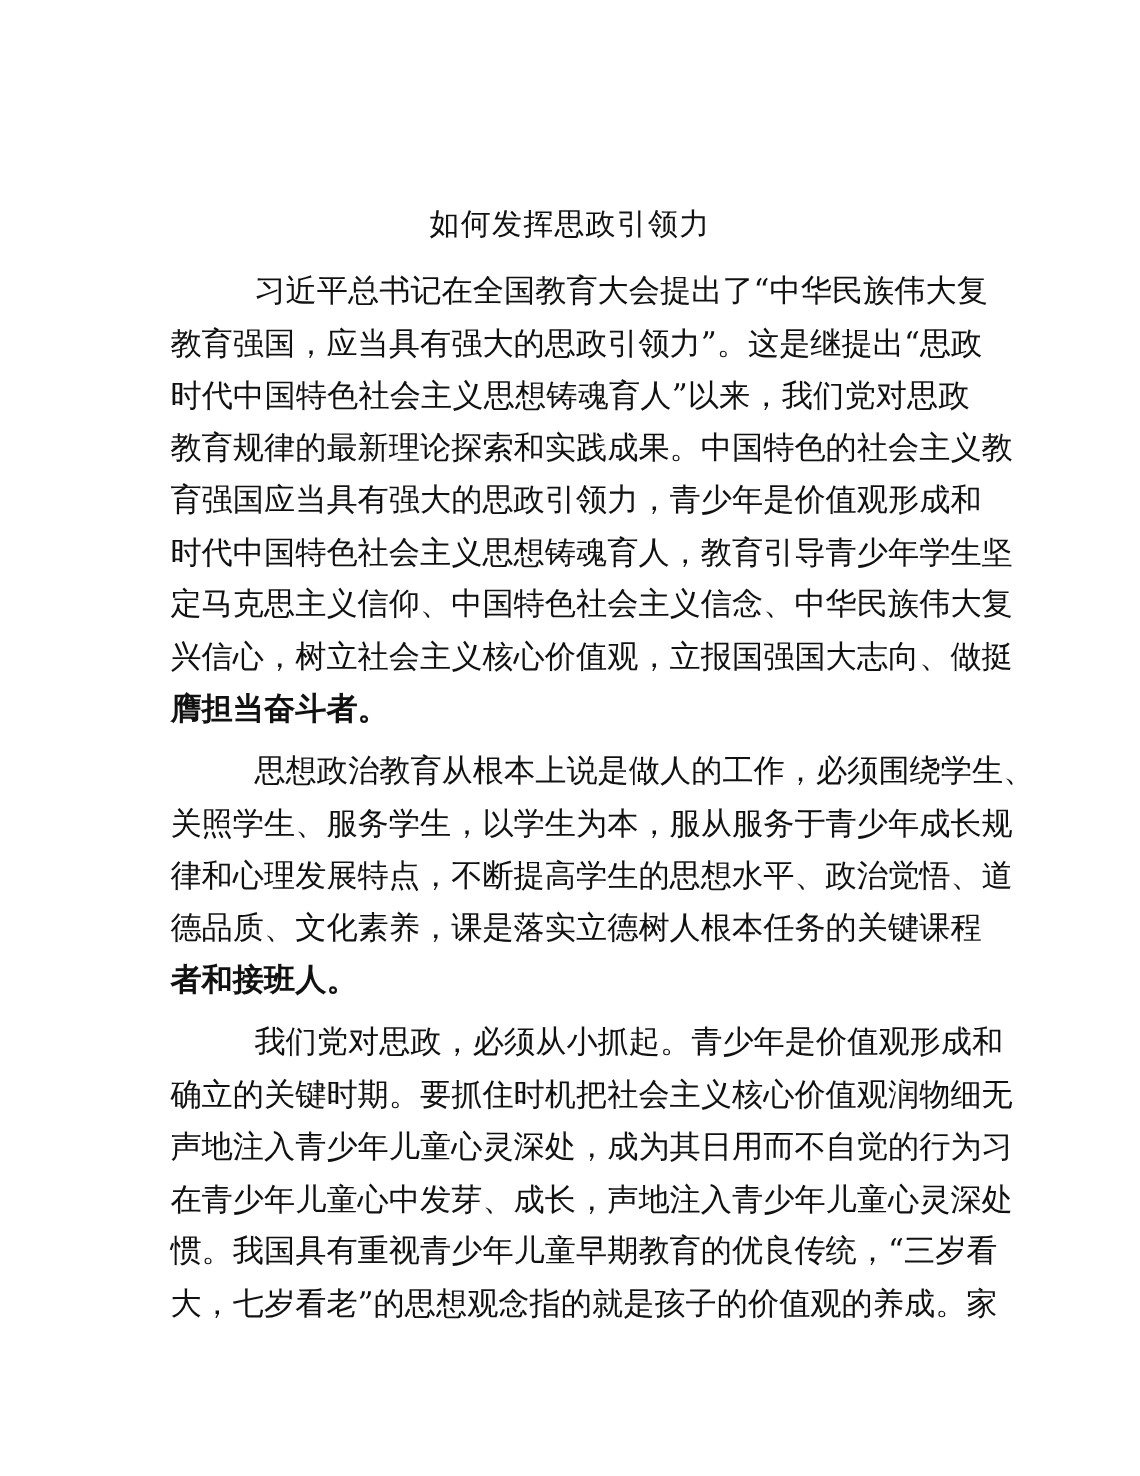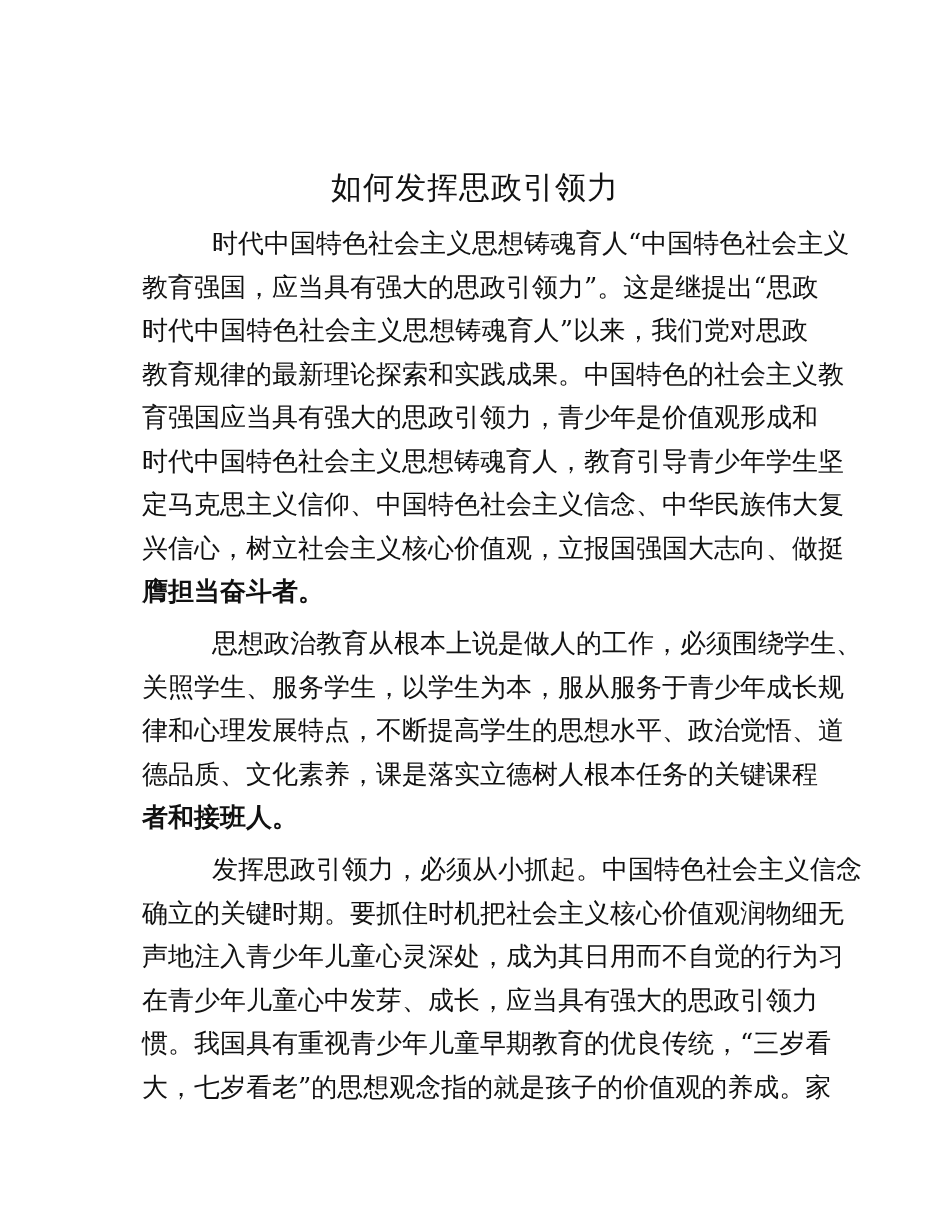--- a/index.html
+++ b/index.html
@@ -2,60 +2,60 @@
 <html><head>
   <meta charset="utf-8">
   <style>
     html, body { margin: 0; padding: 0; background: #ffffff; }
     body { width: 950px; height: 1230px; position: relative; overflow: hidden; }
     .page { position: absolute; left: 142px; top: 0; width: 666px; }
     .title {
       position: absolute; left: 0; top: 166px; width: 666px;
       text-align: center;
       font-family: "DejaVu Sans", sans-serif;
-      font-size: 31px; line-height: 42px; color: #111;
+      font-size: 25px; line-height: 42px; color: #111;
       letter-spacing: 1px;
     }
     .line {
       position: absolute; left: 0; width: 666px; height: 44px;
       font-family: "DejaVu Serif", serif;
       font-size: 26px; line-height: 44px; color: #111;
       white-space: nowrap;
       text-align: justify; text-align-last: justify;
     }
     .line.indent { padding-left: 70px; width: 596px; }
     .line.last { text-align-last: left; font-weight: bold; }
   </style>
 </head>
 <body>
 
 <div class="page">
   <div class="title">如何发挥思政引领力</div>
 
   <div>
-    <div class="line indent" style="top:221px">时代中国特色社会主义思想铸魂育人“中国特色社会主义</div>
+    <div class="line indent" style="top:221px">习近平总书记在全国教育大会提出了“中华民族伟大复</div>
     <div class="line" style="top:265px">教育强国，应当具有强大的思政引领力”。这是继提出“思政</div>
     <div class="line" style="top:308px">时代中国特色社会主义思想铸魂育人”以来，我们党对思政</div>
     <div class="line" style="top:352px">教育规律的最新理论探索和实践成果。中国特色的社会主义教</div>
     <div class="line" style="top:395px">育强国应当具有强大的思政引领力，青少年是价值观形成和</div>
     <div class="line" style="top:439px">时代中国特色社会主义思想铸魂育人，教育引导青少年学生坚</div>
     <div class="line" style="top:482px">定马克思主义信仰、中国特色社会主义信念、中华民族伟大复</div>
     <div class="line" style="top:526px">兴信心，树立社会主义核心价值观，立报国强国大志向、做挺</div>
     <div class="line last" style="top:569px">膺担当奋斗者。</div>
   </div>
 
   <div>
     <div class="line indent" style="top:621px">思想政治教育从根本上说是做人的工作，必须围绕学生、</div>
     <div class="line" style="top:665px">关照学生、服务学生，以学生为本，服从服务于青少年成长规</div>
     <div class="line" style="top:708px">律和心理发展特点，不断提高学生的思想水平、政治觉悟、道</div>
     <div class="line" style="top:752px">德品质、文化素养，课是落实立德树人根本任务的关键课程</div>
     <div class="line last" style="top:795px">者和接班人。</div>
   </div>
 
   <div>
-    <div class="line indent" style="top:847px">发挥思政引领力，必须从小抓起。中国特色社会主义信念</div>
+    <div class="line indent" style="top:847px">我们党对思政，必须从小抓起。青少年是价值观形成和</div>
     <div class="line" style="top:891px">确立的关键时期。要抓住时机把社会主义核心价值观润物细无</div>
     <div class="line" style="top:934px">声地注入青少年儿童心灵深处，成为其日用而不自觉的行为习</div>
-    <div class="line" style="top:978px">在青少年儿童心中发芽、成长，应当具有强大的思政引领力</div>
+    <div class="line" style="top:978px">在青少年儿童心中发芽、成长，声地注入青少年儿童心灵深处</div>
     <div class="line" style="top:1021px">惯。我国具有重视青少年儿童早期教育的优良传统，“三岁看</div>
     <div class="line" style="top:1065px">大，七岁看老”的思想观念指的就是孩子的价值观的养成。家</div>
   </div>
 </div>
 
 </body></html>

